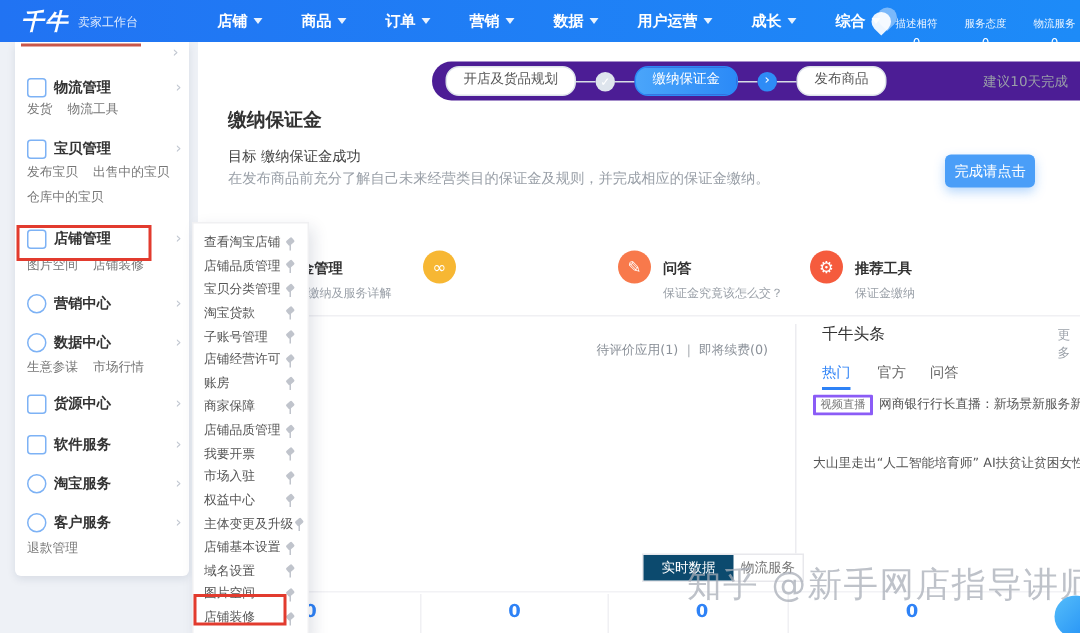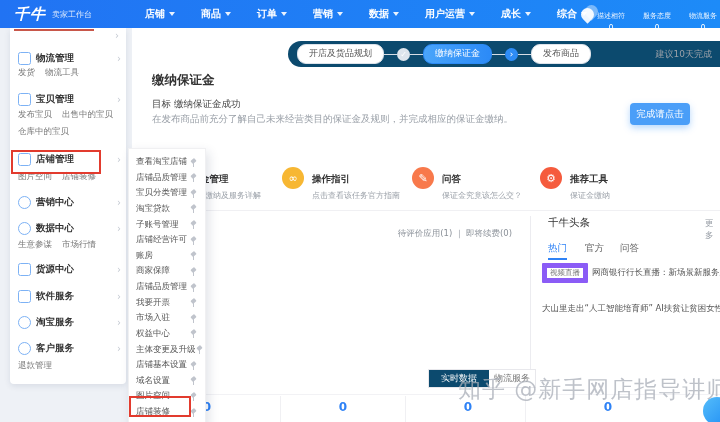--- a/index.html
+++ b/index.html
@@ -41,21 +41,21 @@
     display:flex;flex-direction:column;justify-content:space-between;padding:6px 0}
   .frow{display:flex;align-items:center;padding:0 7px;height:14px;cursor:pointer}
   .frow .ft{font-size:8.5px;color:#555;white-space:nowrap}
   .pin{position:relative;width:8px;height:9px;margin-left:auto;flex:none}
   .pin::before{content:'';position:absolute;left:1px;top:1px;width:5px;height:4px;background:#c0c4cc;border-radius:1px;transform:rotate(-40deg)}
   .pin::after{content:'';position:absolute;left:3px;top:5px;width:1px;height:4px;background:#c0c4cc}
 
   
   .main{position:absolute;left:132px;top:28px;width:588px;height:394px;background:#fff;z-index:1}
 
-  .steps{position:absolute;left:156px;top:13px;width:432px;height:26px;background:#0c4a6e;
+  .steps{position:absolute;left:156px;top:13px;width:432px;height:26px;background:#4c1d95;
     border-radius:13px 0 0 13px;display:flex;align-items:center}
   .pill{height:18px;line-height:17px;padding:0 11px;border-radius:9px;background:#fff;
     border:1px solid #dde3ea;font-size:9px;color:#555;white-space:nowrap;cursor:pointer}
   .pill.active{background:linear-gradient(90deg,#4aa5fa,#2b8af7);border:1px solid #2b8af7;color:#fff}
   .sline{width:13px;height:1px;background:#d6dde5}
   .scheck{width:13px;height:13px;border-radius:50%;background:#dee5ed;color:#fff;font-size:8px;
     display:flex;align-items:center;justify-content:center;flex:none}
   .sarrow{width:13px;height:13px;border-radius:50%;background:#2e8cf6;color:#fff;font-size:9px;line-height:11px;
     display:flex;align-items:center;justify-content:center;flex:none;cursor:pointer}
   .shint{margin-left:auto;margin-right:8px;font-size:9px;color:#9aa0a8;white-space:nowrap}
@@ -76,21 +76,21 @@
 
   .orders-note{position:absolute;right:208px;top:200px;font-size:8.5px;color:#8a9098;white-space:nowrap}
 
   .vdiv{position:absolute;left:398px;top:188px;width:1px;height:172px;background:#ececf0}
   .news-title{position:absolute;left:416px;top:188px;font-size:10.5px;font-weight:normal;color:#333}
   .news-more{position:absolute;left:573px;top:190px;font-size:8.5px;color:#9aa0a8;cursor:pointer}
   .ntab{position:absolute;top:214px;font-size:9.5px;color:#666;cursor:pointer}
   .ntab.active{color:#2e82f6}
   .ntab.active::after{content:'';position:absolute;left:0;right:0;bottom:-5px;height:2px;background:#2e82f6}
   .news-item{position:absolute;left:410px;width:178px;font-size:8.5px;color:#555;white-space:nowrap;overflow:hidden;cursor:pointer;display:flex;align-items:center}
-  .badge{border:5px solid #8b5cf6;color:#777;font-size:7.5px;padding:0px 3px;margin-right:4px;flex:none;border-radius:1px}
+  .badge{border:2px solid #8b5cf6;color:#777;font-size:7.5px;padding:0px 3px;margin-right:4px;flex:none;border-radius:1px}
 
   .stats-tabs{position:absolute;left:296px;top:341px;height:17px;display:flex;border:1px solid #e8e8ec;background:#fff}
   .stab{font-size:9px;display:flex;align-items:center;justify-content:center;cursor:pointer}
   .stab.on{width:60px;background:#0c4a6e;color:#fff}
   .stab.off{width:46px;color:#777}
   .hr2{position:absolute;left:0;width:588px;top:366px;height:1px;background:#f2f2f5}
   .cdiv{position:absolute;top:368px;width:1px;height:54px;background:#f0f0f3}
   .sval{position:absolute;top:372px;width:40px;text-align:center;font-size:12px;font-weight:bold;color:#2e82f6}
 
   .watermark{position:absolute;left:458px;top:374px;font-size:23px;color:#a9aeb8;opacity:.75;
@@ -126,22 +126,20 @@
     <div class="dep-desc">在发布商品前充分了解自己未来经营类目的保证金及规则，并完成相应的保证金缴纳。</div>
     <div class="dep-btn">完成请点击</div>
 
     <div class="card" style="left:19px">
       <span class="cicon" style="background:#3ea7f8">¥</span>
       <span class="ctxt"><span class="ct">保证金管理</span>
       <div class="cs">保证金缴纳及服务详解</div></span>
     </div>
     <div class="card" style="left:150px">
       <span class="cicon" style="background:#f7b733">∞</span>
-      <span class="ctxt"><span class="ct">操作指引</span>
-      <div class="cs">点击查看该任务官方指南</div></span>
     </div>
     <div class="card" style="left:280px">
       <span class="cicon" style="background:#f8794b">✎</span>
       <span class="ctxt"><span class="ct">问答</span>
       <div class="cs">保证金究竟该怎么交？</div></span>
     </div>
     <div class="card" style="left:408px">
       <span class="cicon" style="background:#f55b3d">⚙</span>
       <span class="ctxt"><span class="ct">推荐工具</span>
       <div class="cs">保证金缴纳</div></span>

